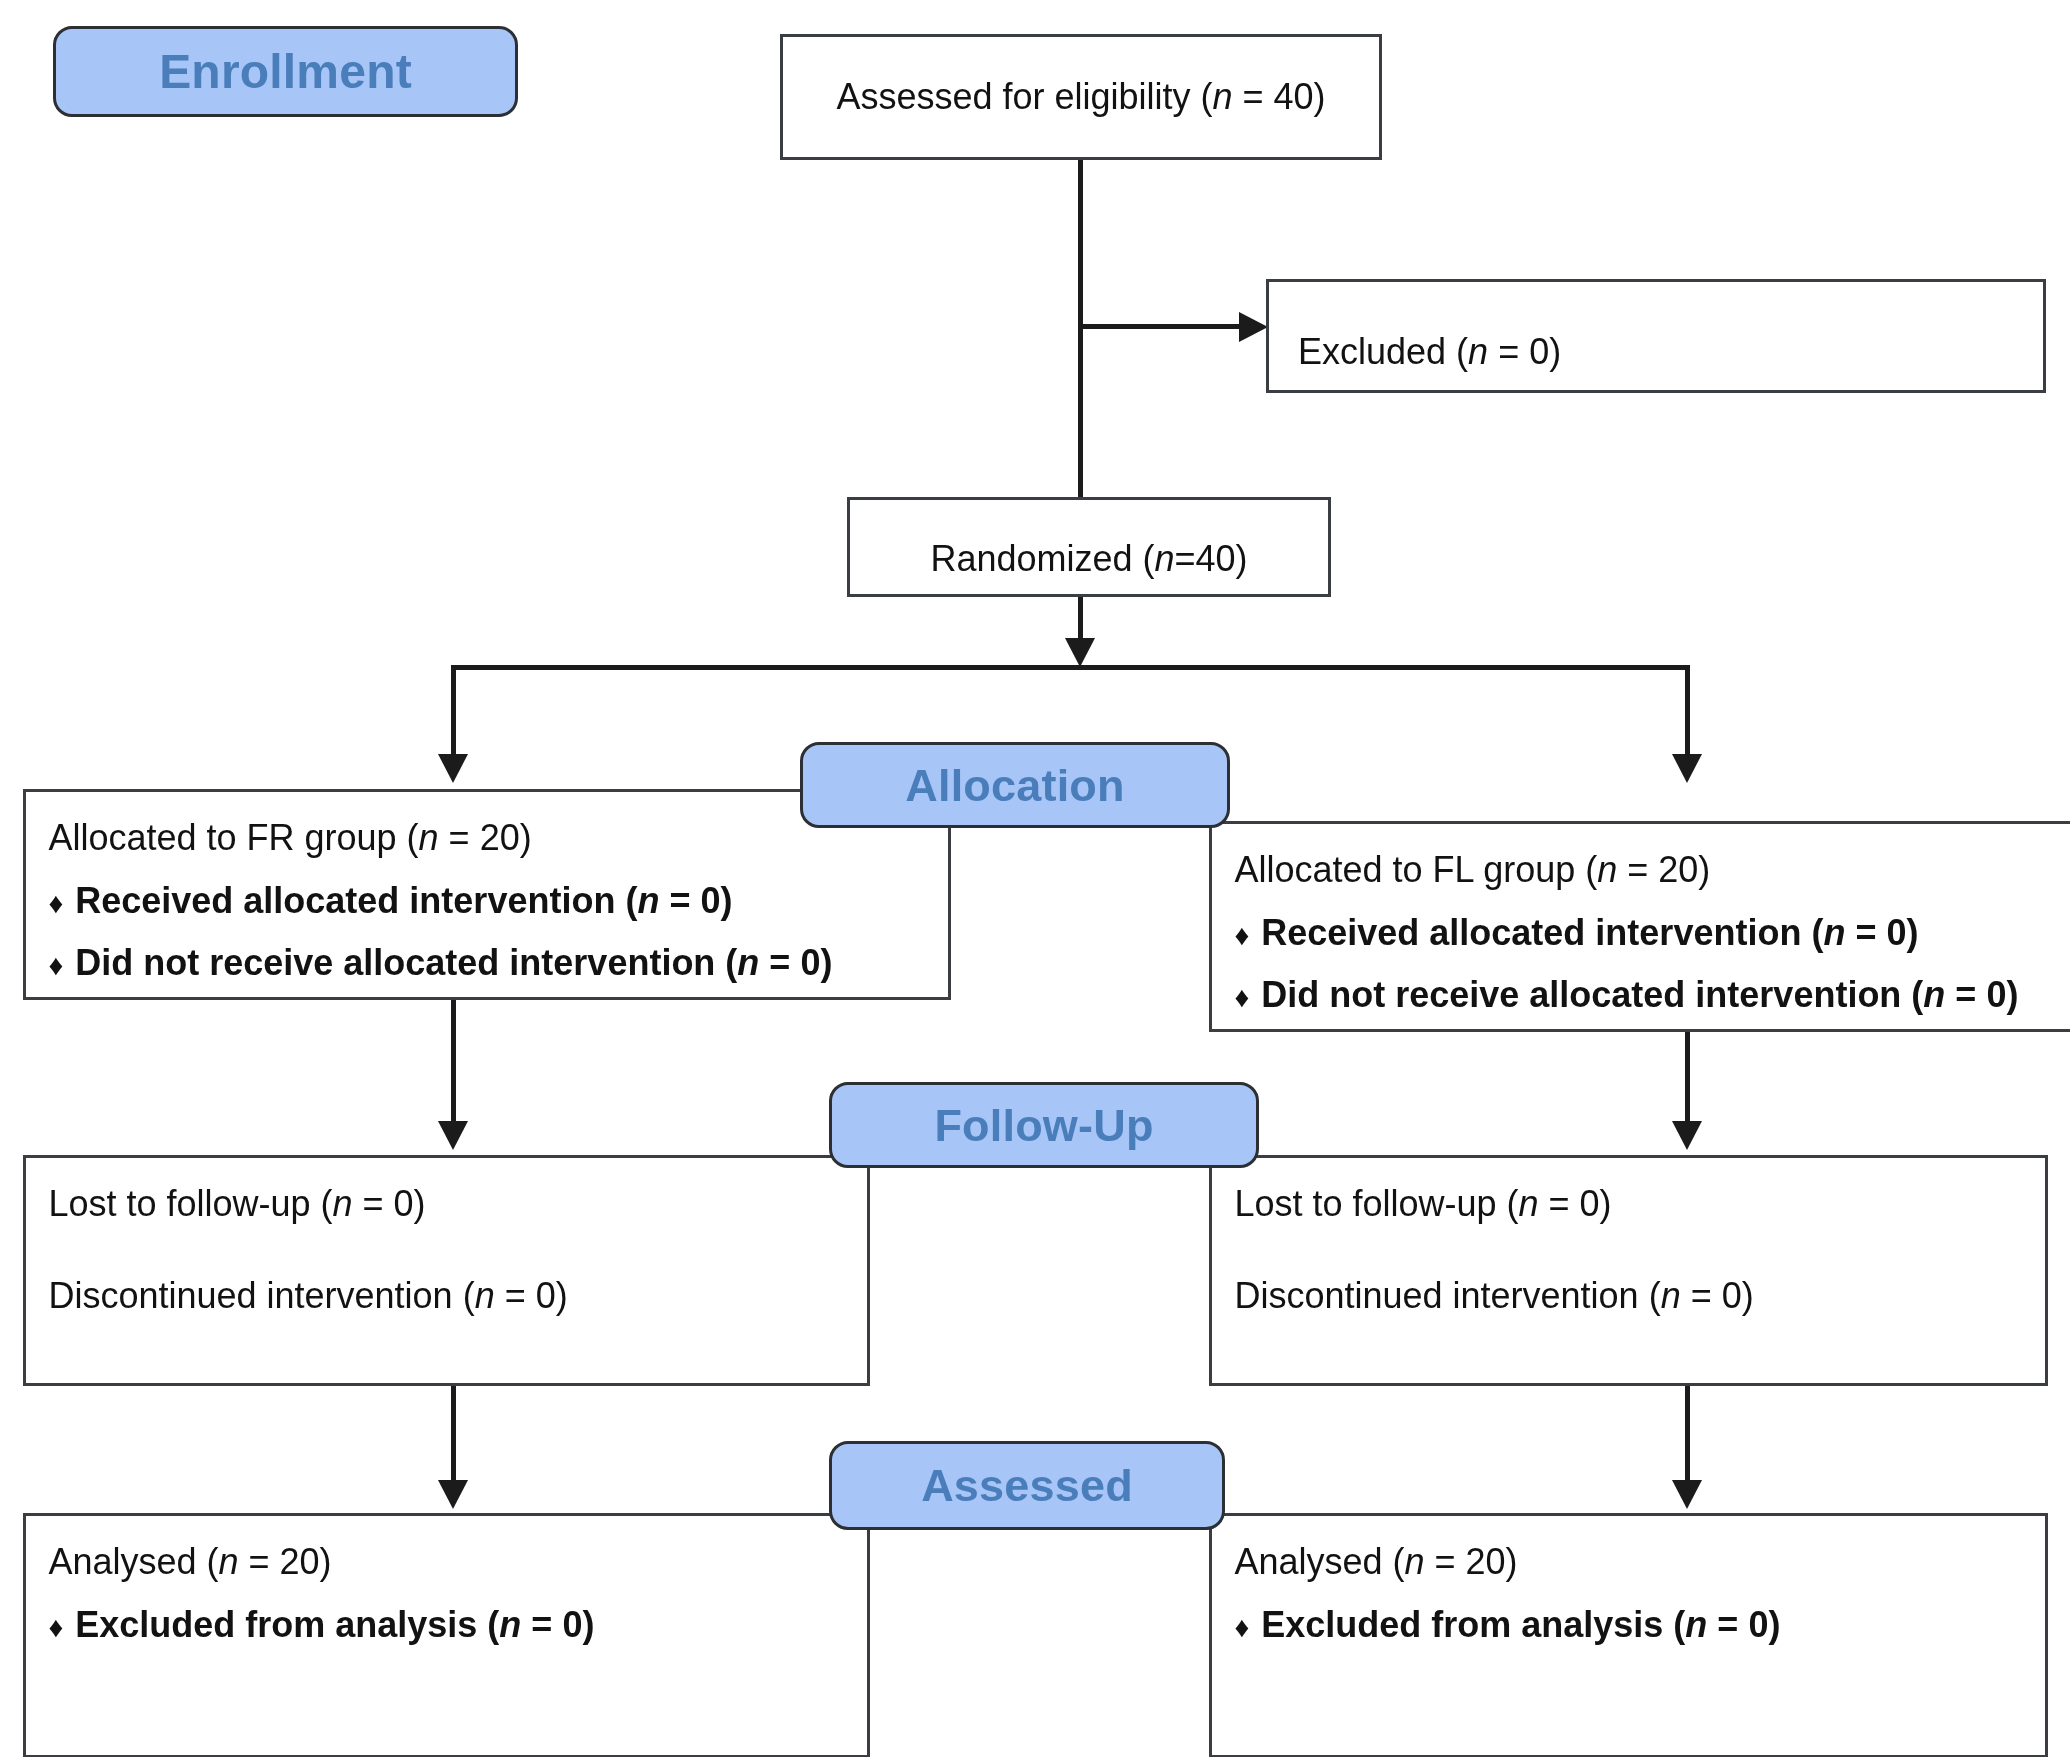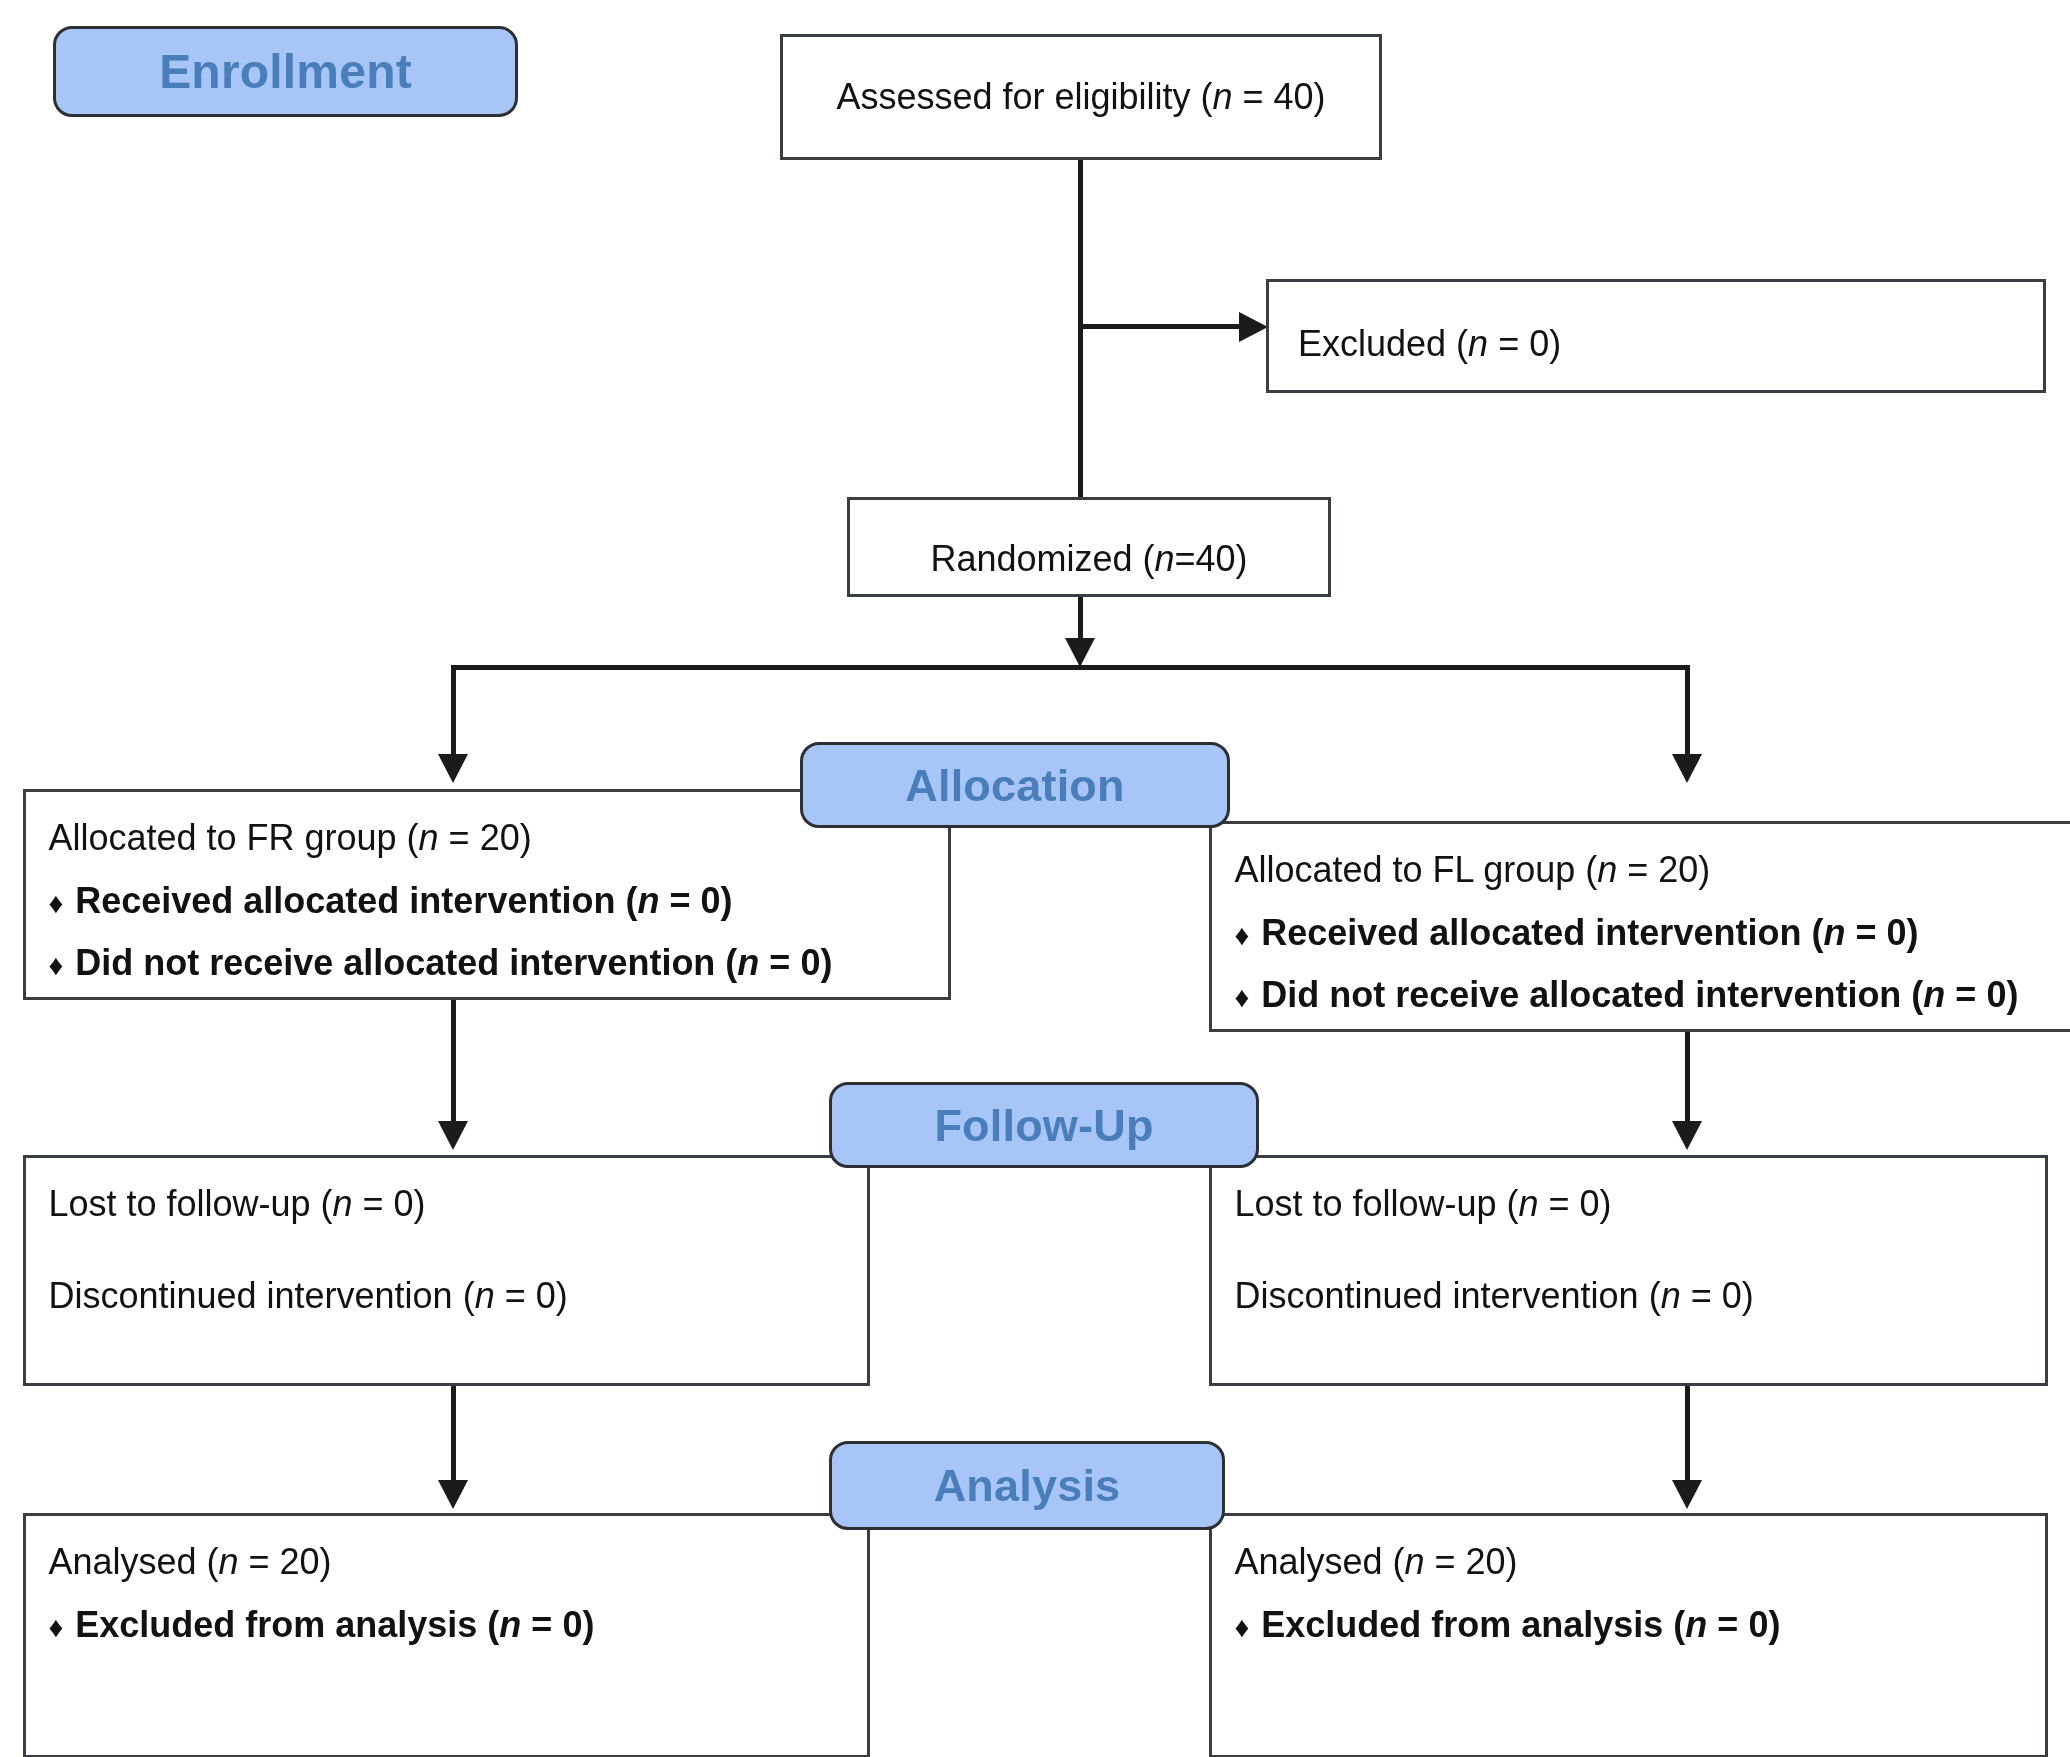--- a/index.html
+++ b/index.html
@@ -71,21 +71,21 @@
     color: #121212;
   }
   .gap-sm { height: 22.4px; }
   .gap-lg { height: 52px; }
   .ital { font-style: italic; }
 
   
   #box-eligibility { left: 780px;  top: 34px;   width: 602px;  height: 126px; }
   #box-eligibility .box-inner { padding: 0; height: 100%; display: flex; align-items: center; justify-content: center; }
   #box-excluded    { left: 1266px; top: 279px;  width: 780px;  height: 114px; }
-  #box-excluded .box-inner { padding: 8px; height: 100%; display: flex; align-items: center; padding-left: 29px; }
+  #box-excluded .box-inner { padding: 16px; height: 100%; display: flex; align-items: center; padding-left: 29px; }
   #box-randomized  { left: 847px;  top: 497px;  width: 484px;  height: 100px; }
   #box-randomized .box-inner { padding: 12px; height: 100%; display: flex; align-items: center; justify-content: center; }
 
   #box-alloc-left  { left: 23px;   top: 789px;  width: 928px;  height: 211px; }
   #box-alloc-right { left: 1209px; top: 789px;  width: 982px;  height: 211px; margin-top: 32px; }
   #box-fu-left     { left: 23px;   top: 1155px; width: 847px;  height: 231px; }
   #box-fu-right    { left: 1209px; top: 1155px; width: 839px;  height: 231px; }
   #box-an-left     { left: 23px;   top: 1513px; width: 847px;  height: 245px; }
   #box-an-right    { left: 1209px; top: 1513px; width: 839px;  height: 245px; }
 
@@ -144,21 +144,21 @@
   <div class="stage-badge" id="badge-enrollment">
     <span class="badge-text">Enrollment</span>
   </div>
   <div class="stage-badge" id="badge-allocation">
     <span class="badge-text">Allocation</span>
   </div>
   <div class="stage-badge" id="badge-followup">
     <span class="badge-text">Follow-Up</span>
   </div>
   <div class="stage-badge" id="badge-analysis">
-    <span class="badge-text">Analysis</span>
+    <span class="badge-text">Assessed</span>
   </div>
 
   <div class="flow-box" id="box-eligibility">
     <div class="box-inner">
       <div class="box-line centered"><span>Assessed for eligibility (</span><span class="ital">n</span><span> = 40)</span></div>
     </div>
   </div>
 
   <div class="flow-box" id="box-excluded">
     <div class="box-inner">

